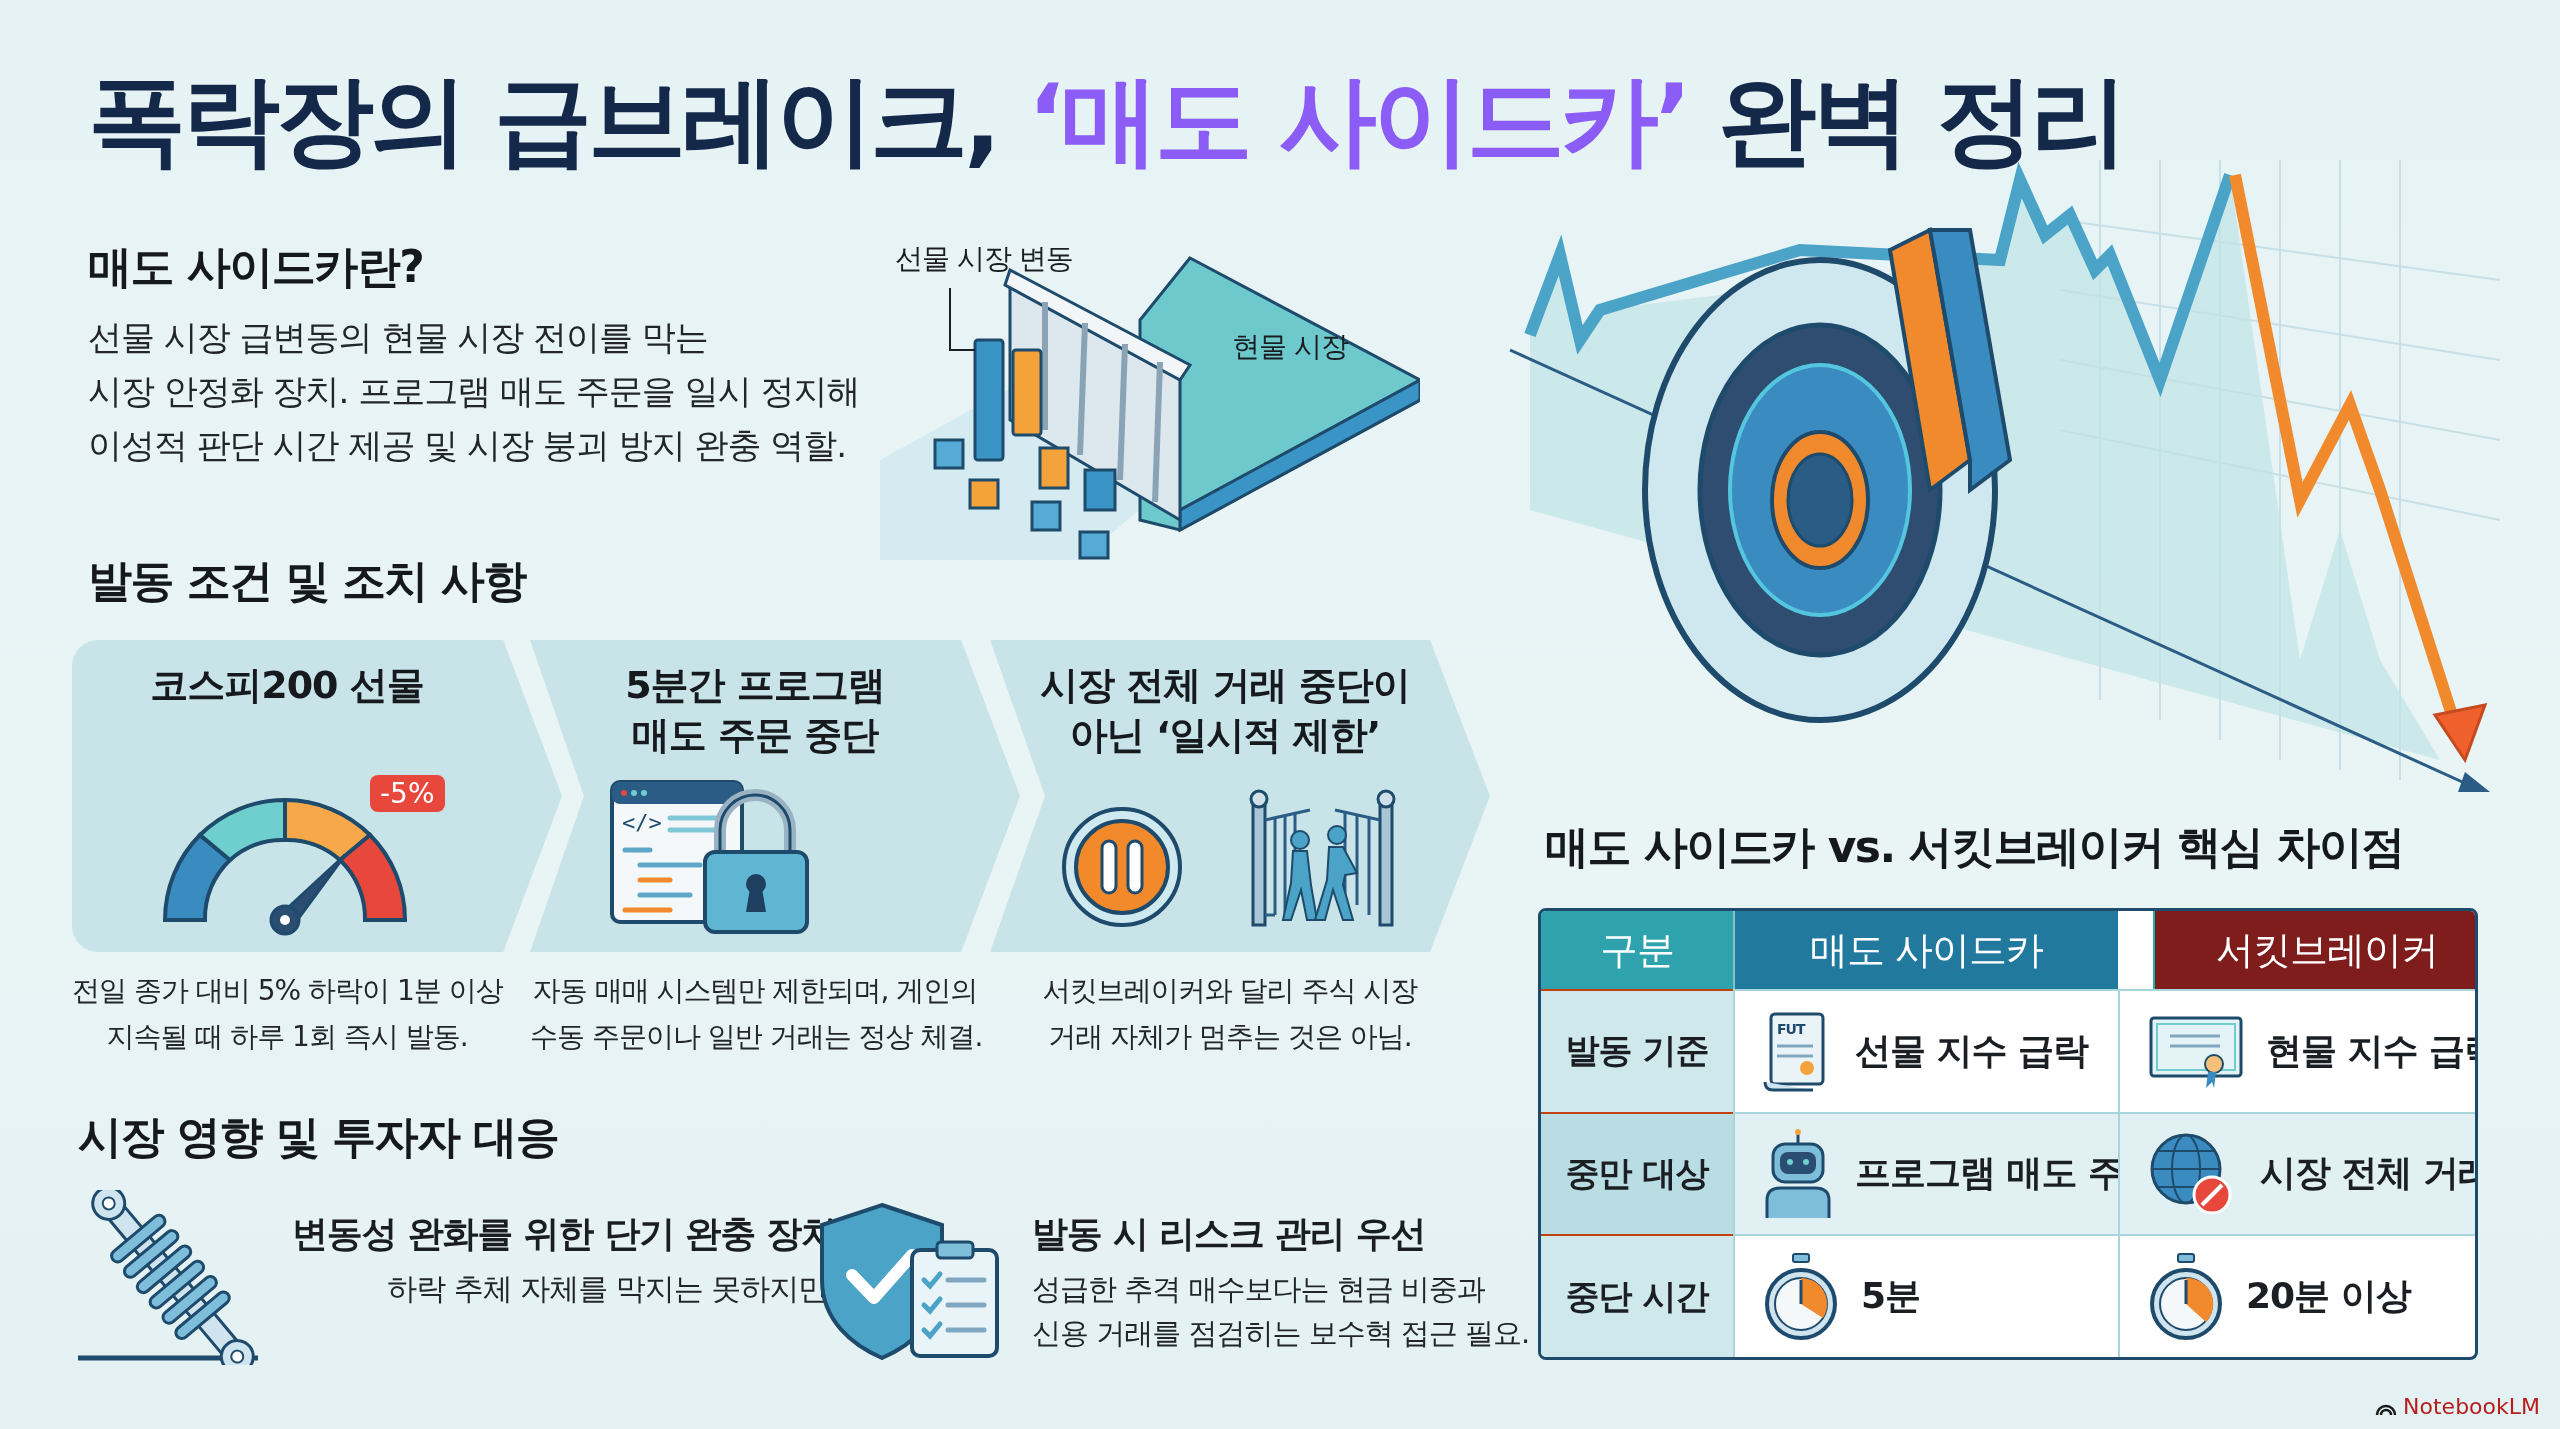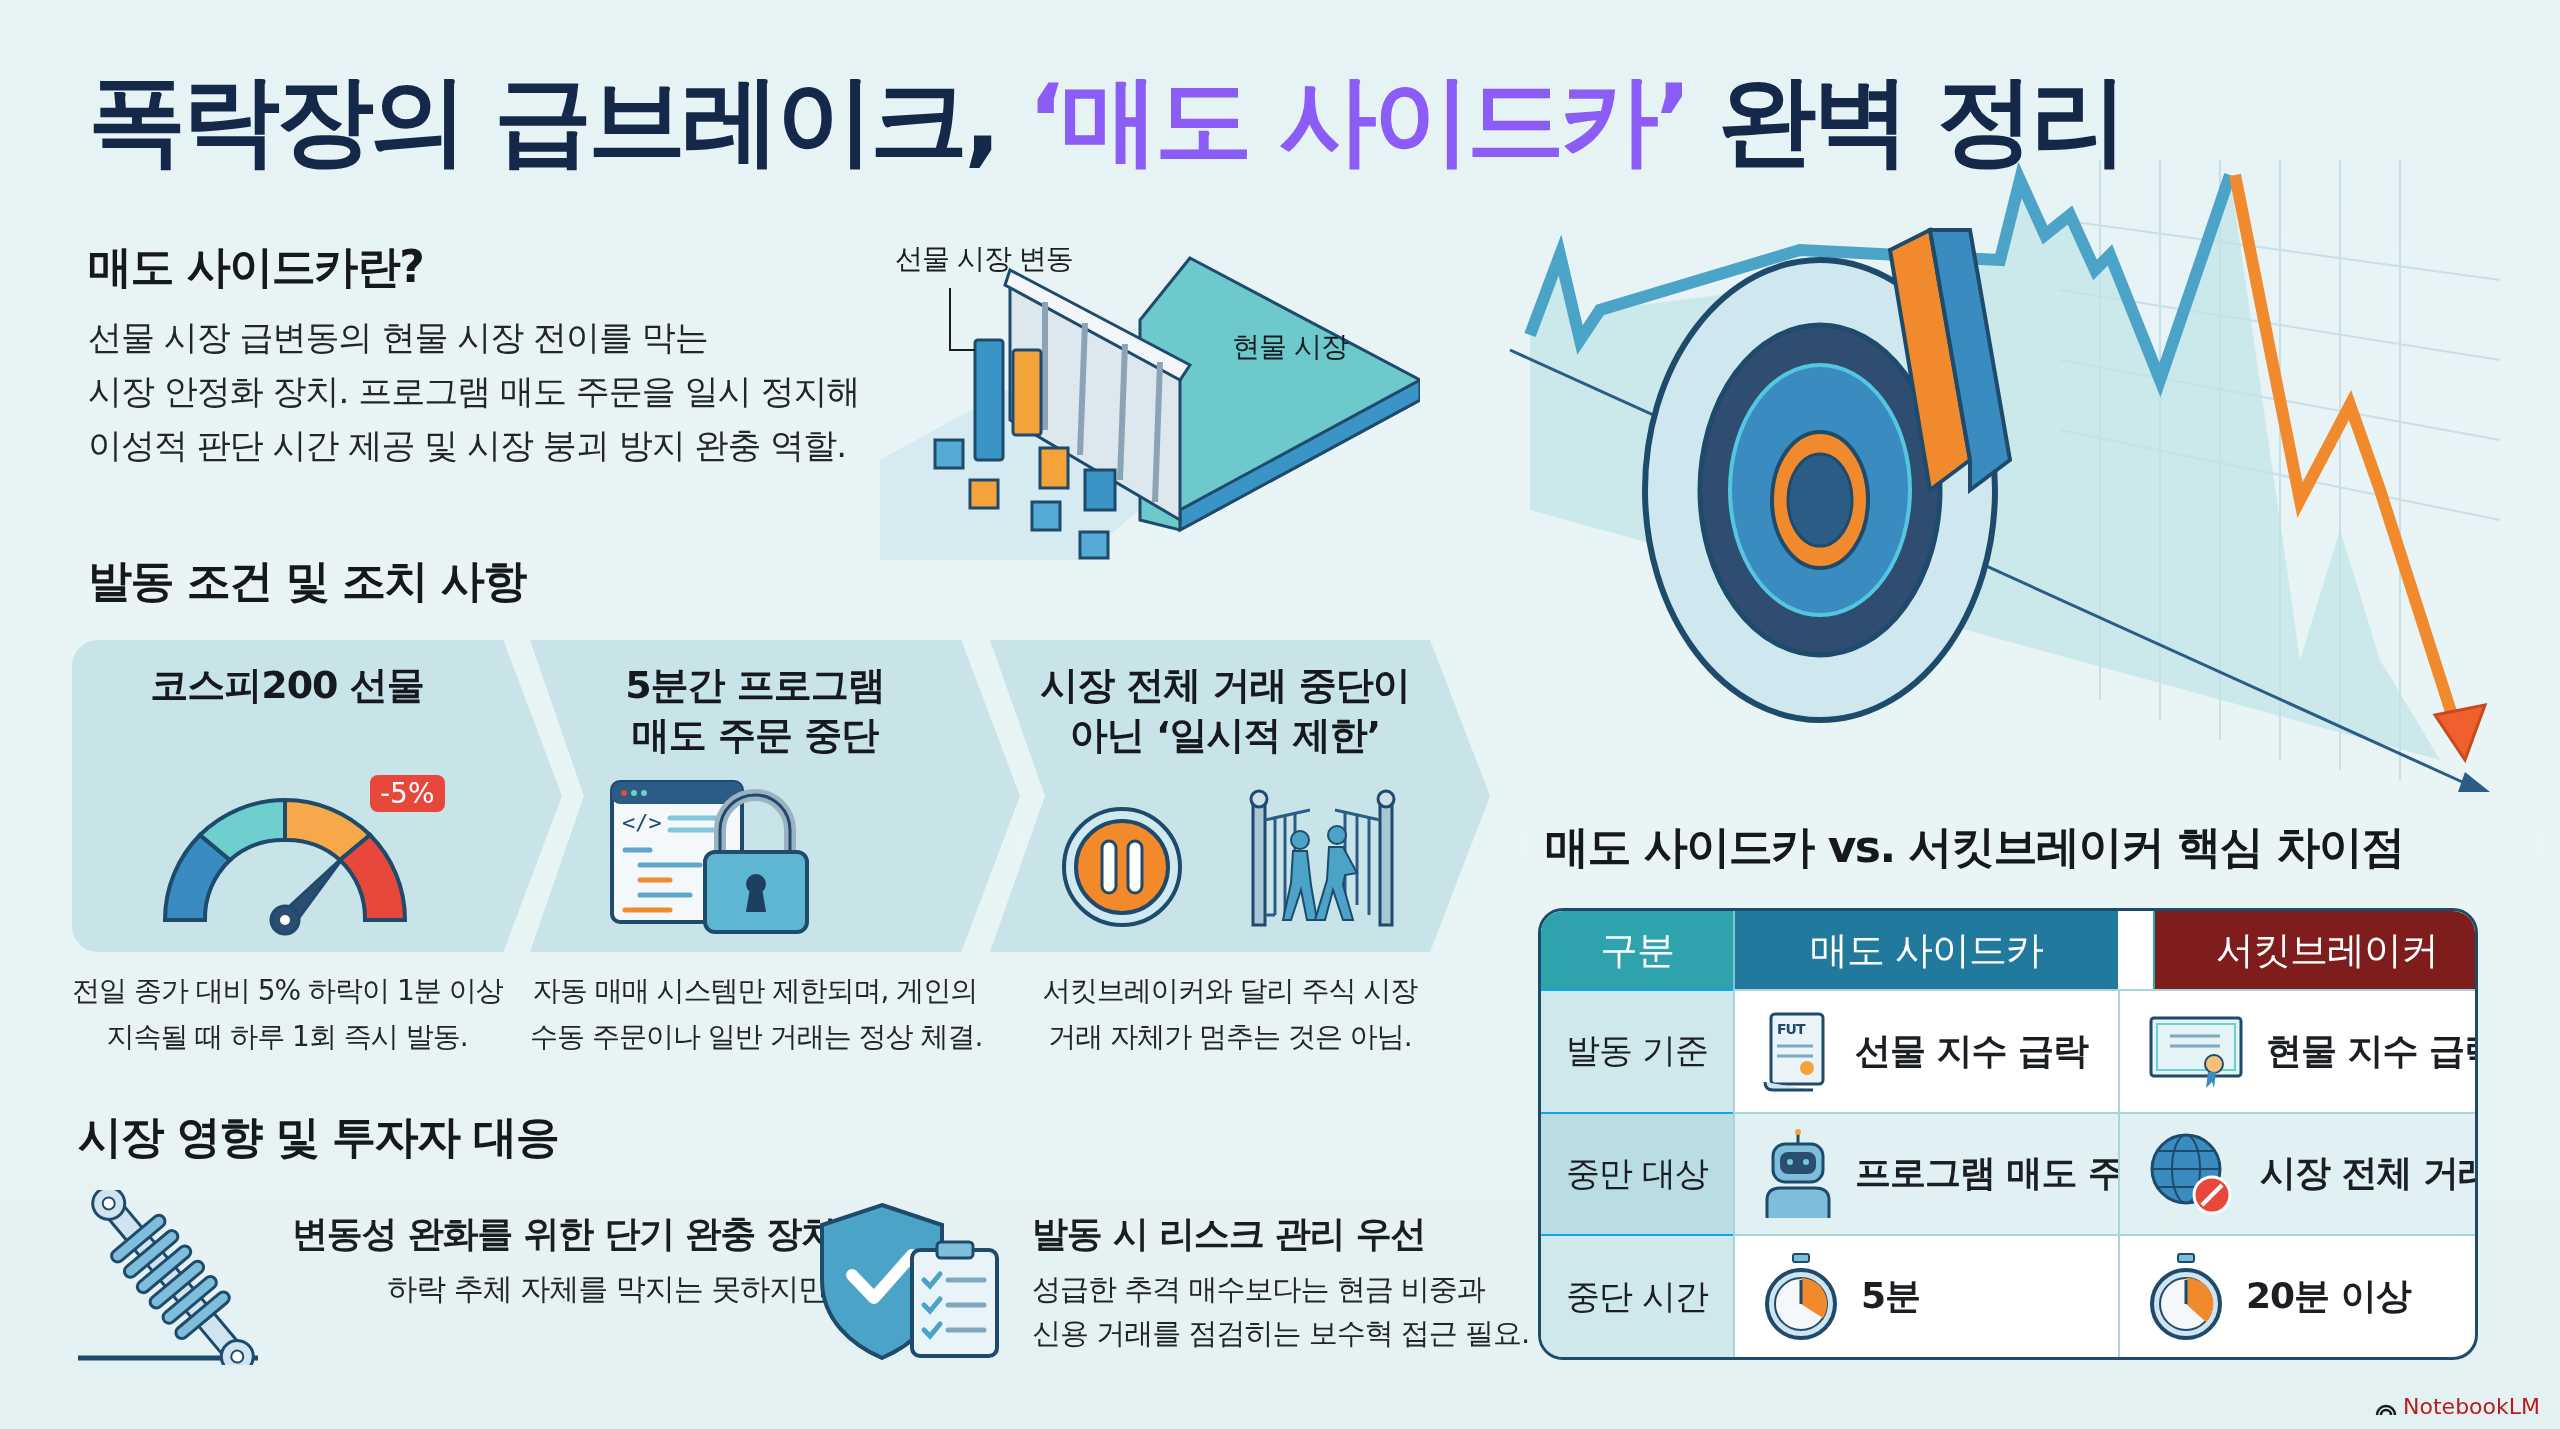--- a/index.html
+++ b/index.html
@@ -41,34 +41,34 @@
   }
   .step-desc {
     font-size: 28px; text-align: center; color: #22262b; line-height: 46px;
     letter-spacing: -1px; white-space: nowrap;
   }
 
   
   .cmp-title { left: 1545px; top: 818px; }
   .table {
     left: 1538px; top: 908px; width: 940px; height: 452px;
-    border: 3px solid #1e4a6b; border-radius: 25px; overflow: hidden;
+    border: 3px solid #1e4a6b; border-radius: 8px; overflow: hidden;
     background: #ffffff;
     display: grid;
     grid-template-columns: 192px 385px 1fr;
     grid-template-rows: 78px 1fr 1fr 1fr;
   }
   .th { display: flex; align-items: center; justify-content: center;
         color: #ffffff; font-size: 38px; letter-spacing: -1px; }
   .th0 { background: #2ea3ad; }
   .th1 { background: #22799e; border-left: 2px solid #7fc3cf; }
   .th2 { background: #7f1d1d; border-left: 2px solid #14b8a6; margin-left: 35px; }
   .td-label { display: flex; align-items: center; justify-content: center;
-              font-size: 34px; font-weight: normal; color: #1b1e22; background: #cfe8eb;
-              border-top: 2px solid #0ea5e9; letter-spacing: -1px; }
+              font-size: 34px; font-weight: bold; color: #1b1e22; background: #cfe8eb;
+              border-top: 2px solid #c2410c; letter-spacing: -1px; }
   .td { display: flex; align-items: center; gap: 22px; padding-left: 28px;
         font-size: 36px; font-weight: bold; color: #1b1e22;
         border-top: 2px solid #a8d5dc; border-left: 2px solid #a8d5dc; letter-spacing: -1px; white-space: nowrap; }
   .row-alt { background: #e1f1f3; }
   .row-alt.td-label { background: #b9dde3; }
   .td svg { flex: 0 0 auto; }
 
   .footer { right: 20px; bottom: 10px; font-size: 22px; color: #b91c1c; display: flex; align-items: center; gap: 6px; }
 </style>
 </head>

